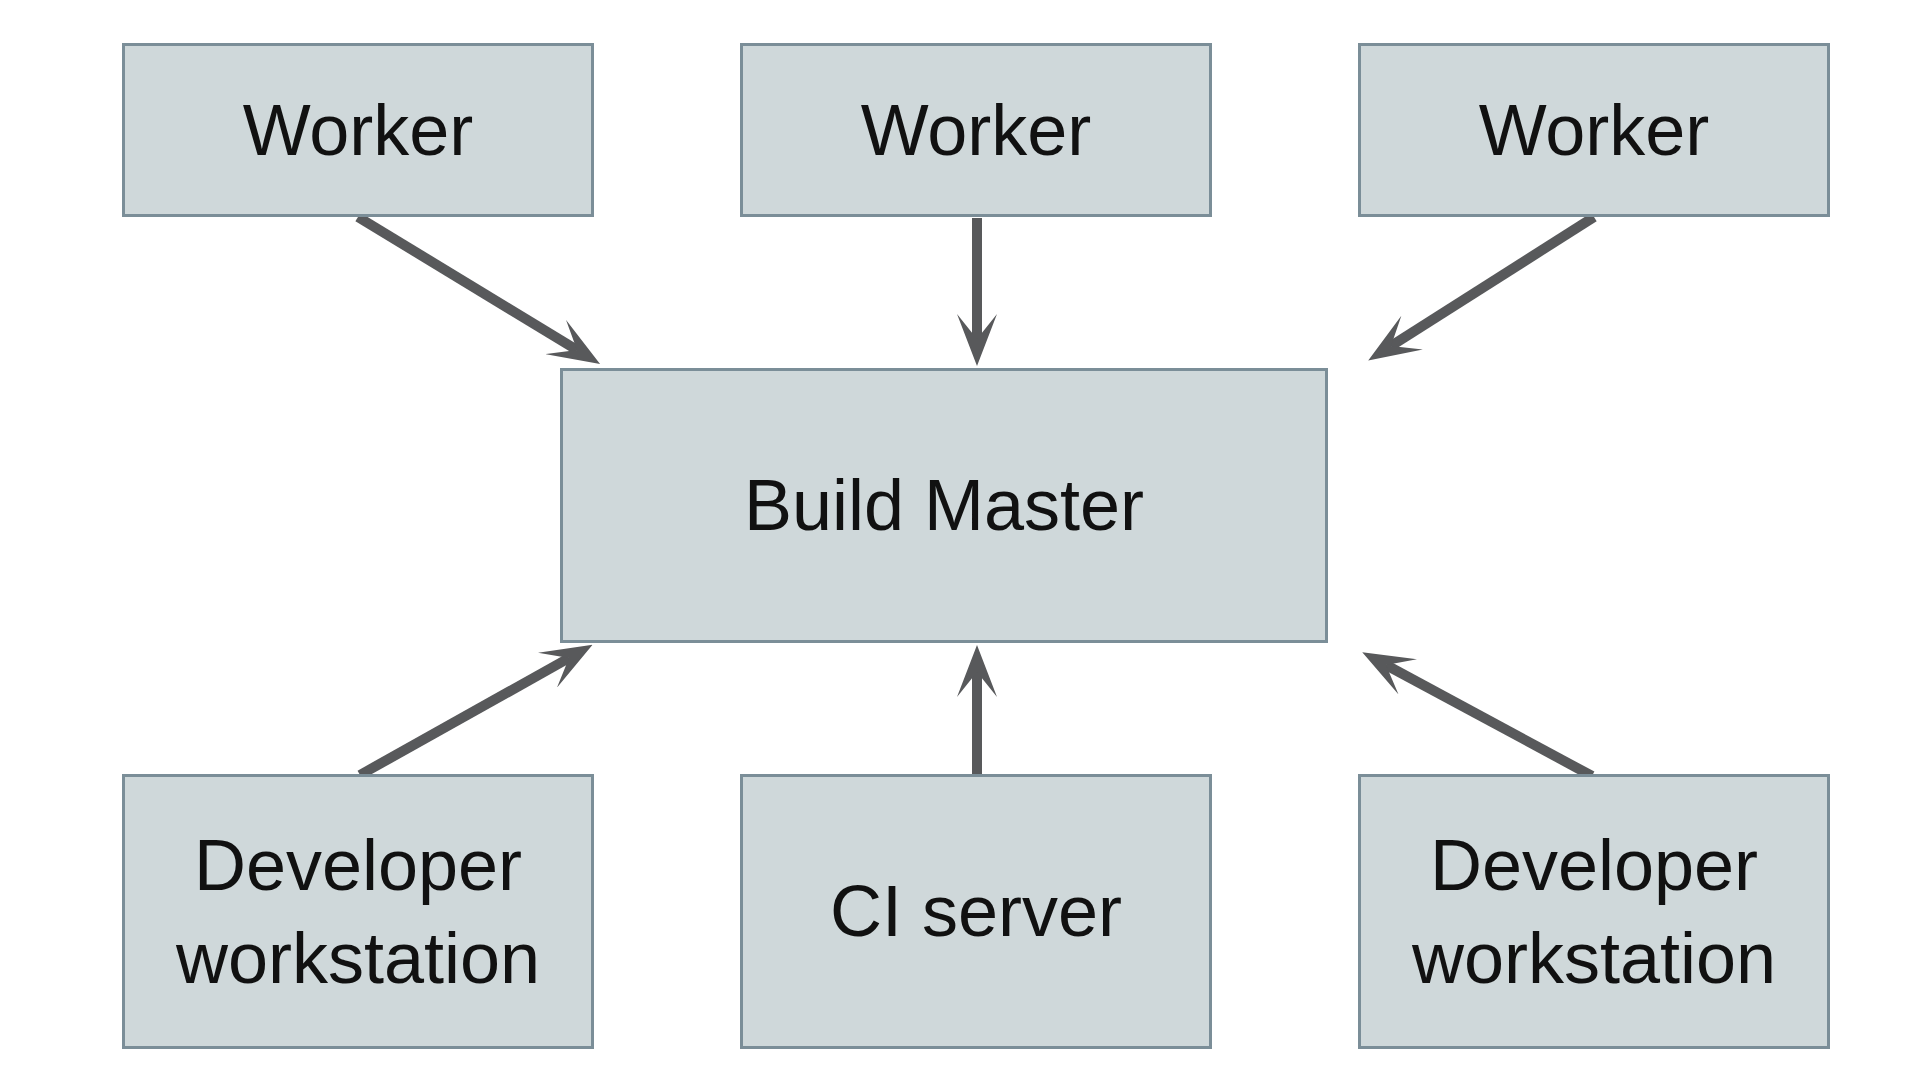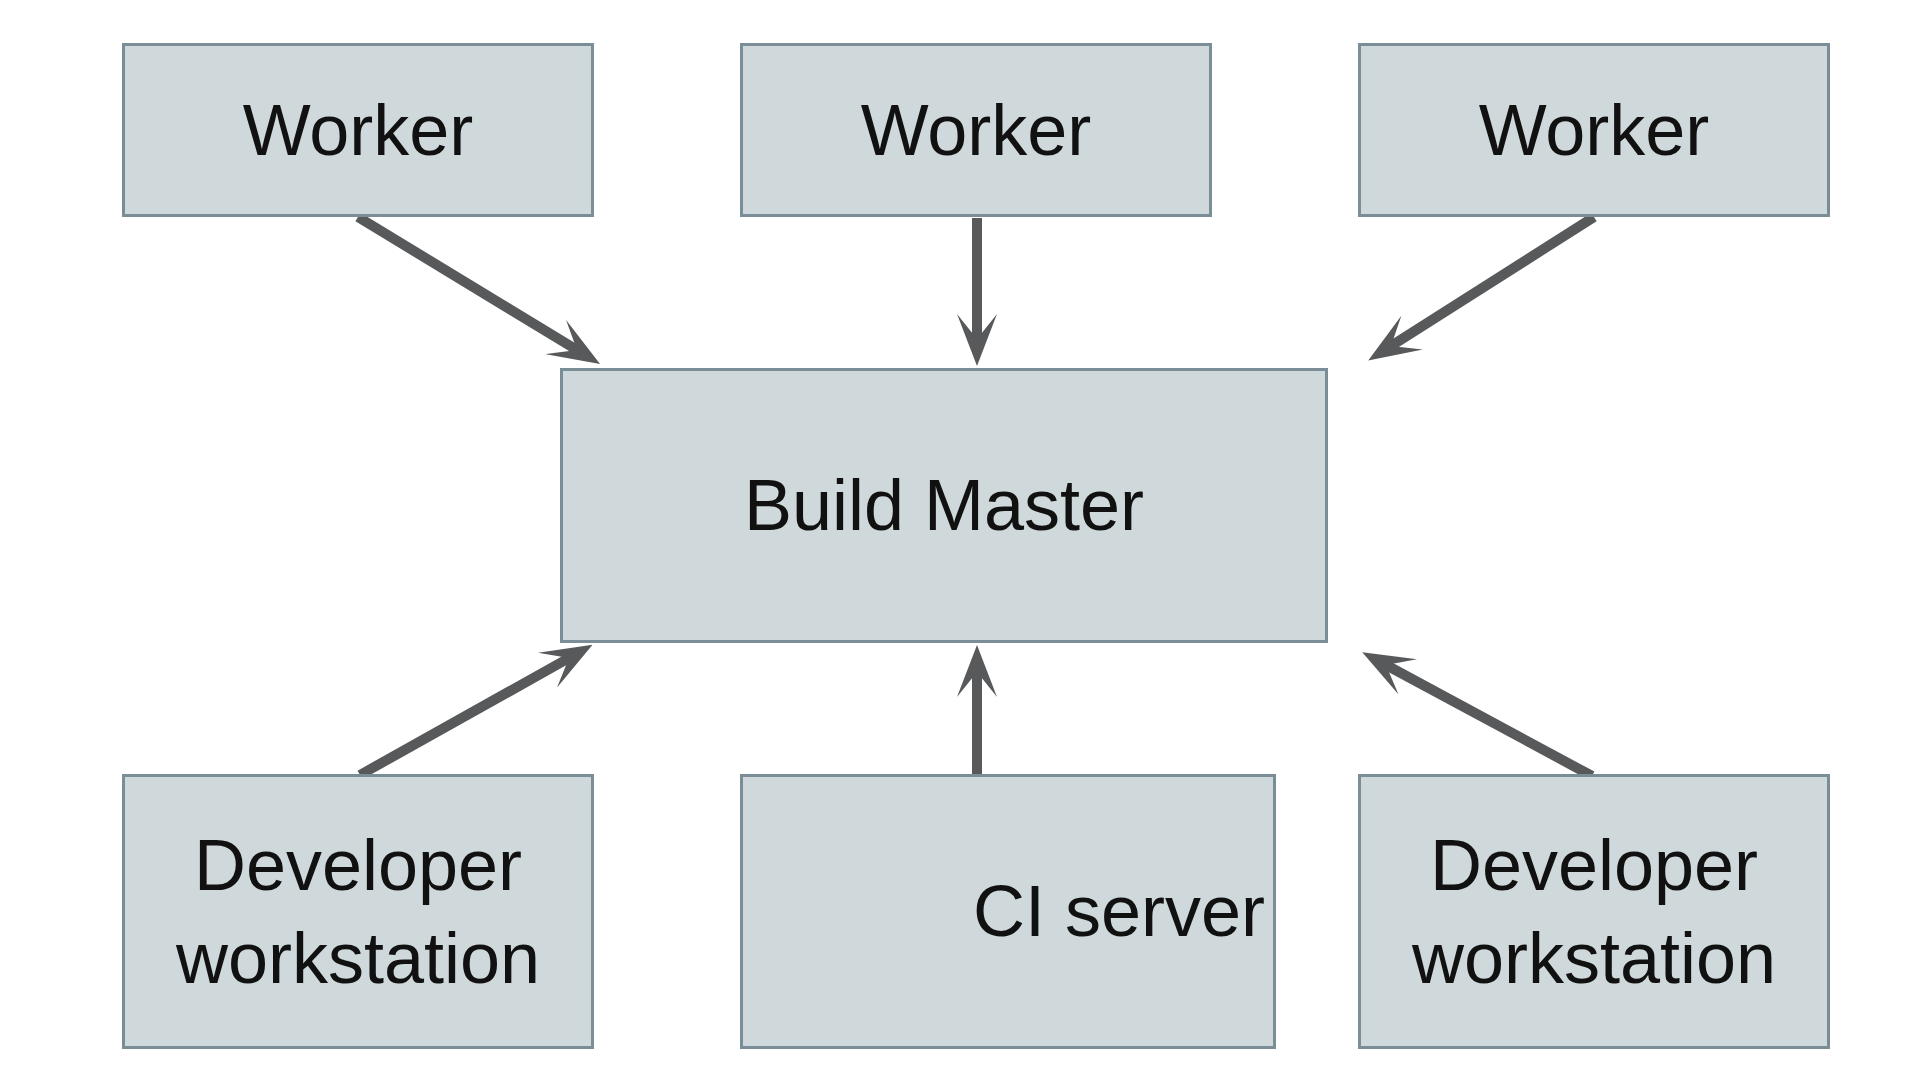--- a/index.html
+++ b/index.html
@@ -44,21 +44,21 @@
     color: var(--text-color, #111111);
     font-size: 72px;
     line-height: 1.28;
     font-weight: 400;
   }
   .n-worker-1 { left: 122px; top: 43px;  width: 472px; height: 174px; }
   .n-worker-2 { left: 740px; top: 43px;  width: 472px; height: 174px; }
   .n-worker-3 { left: 1358px; top: 43px; width: 472px; height: 174px; }
   .n-build-master { left: 560px; top: 368px; width: 768px; height: 275px; }
   .n-dev-left  { left: 122px;  top: 774px; width: 472px; height: 275px; }
-  .n-ci-server { left: 740px;  top: 774px; width: 536px; height: 275px; justify-content: flex-end; }
+  .n-ci-server { left: 740px;  top: 774px; width: 472px; height: 275px; }
   .n-dev-right { left: 1358px; top: 774px; width: 472px; height: 275px; }
   .node-label {
     display: block;
     padding: 0 8px;
   }
 </style>
 </head>
 <body>
 
 <div class="canvas">

